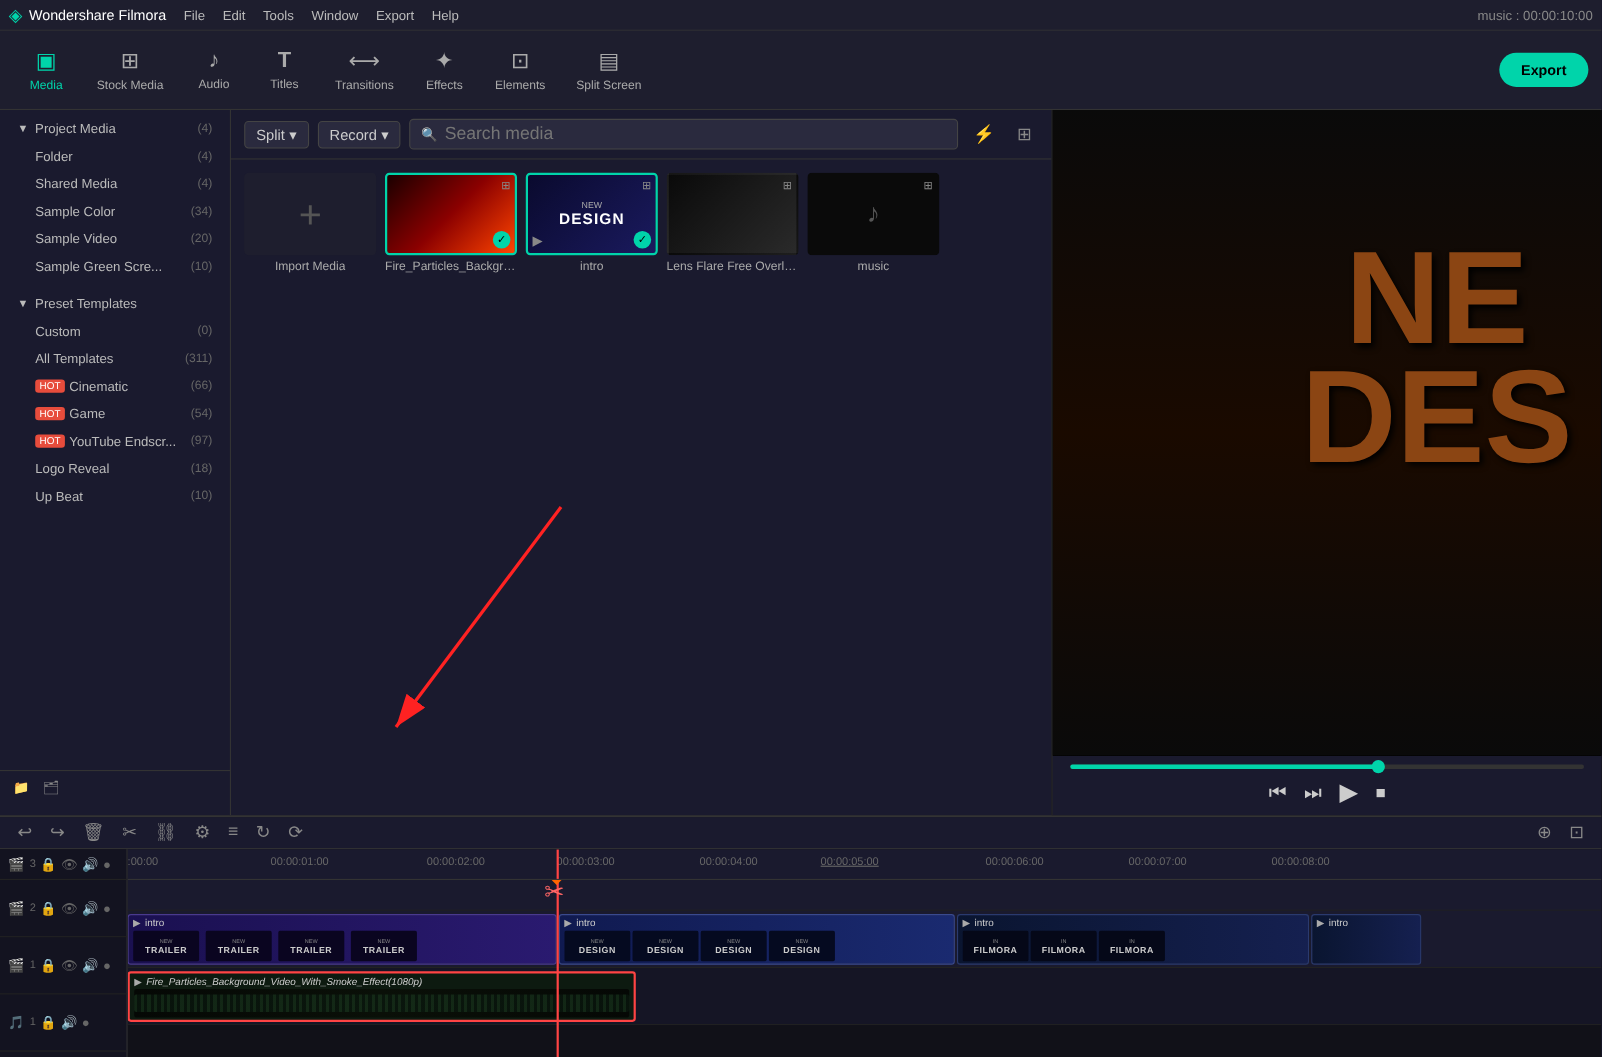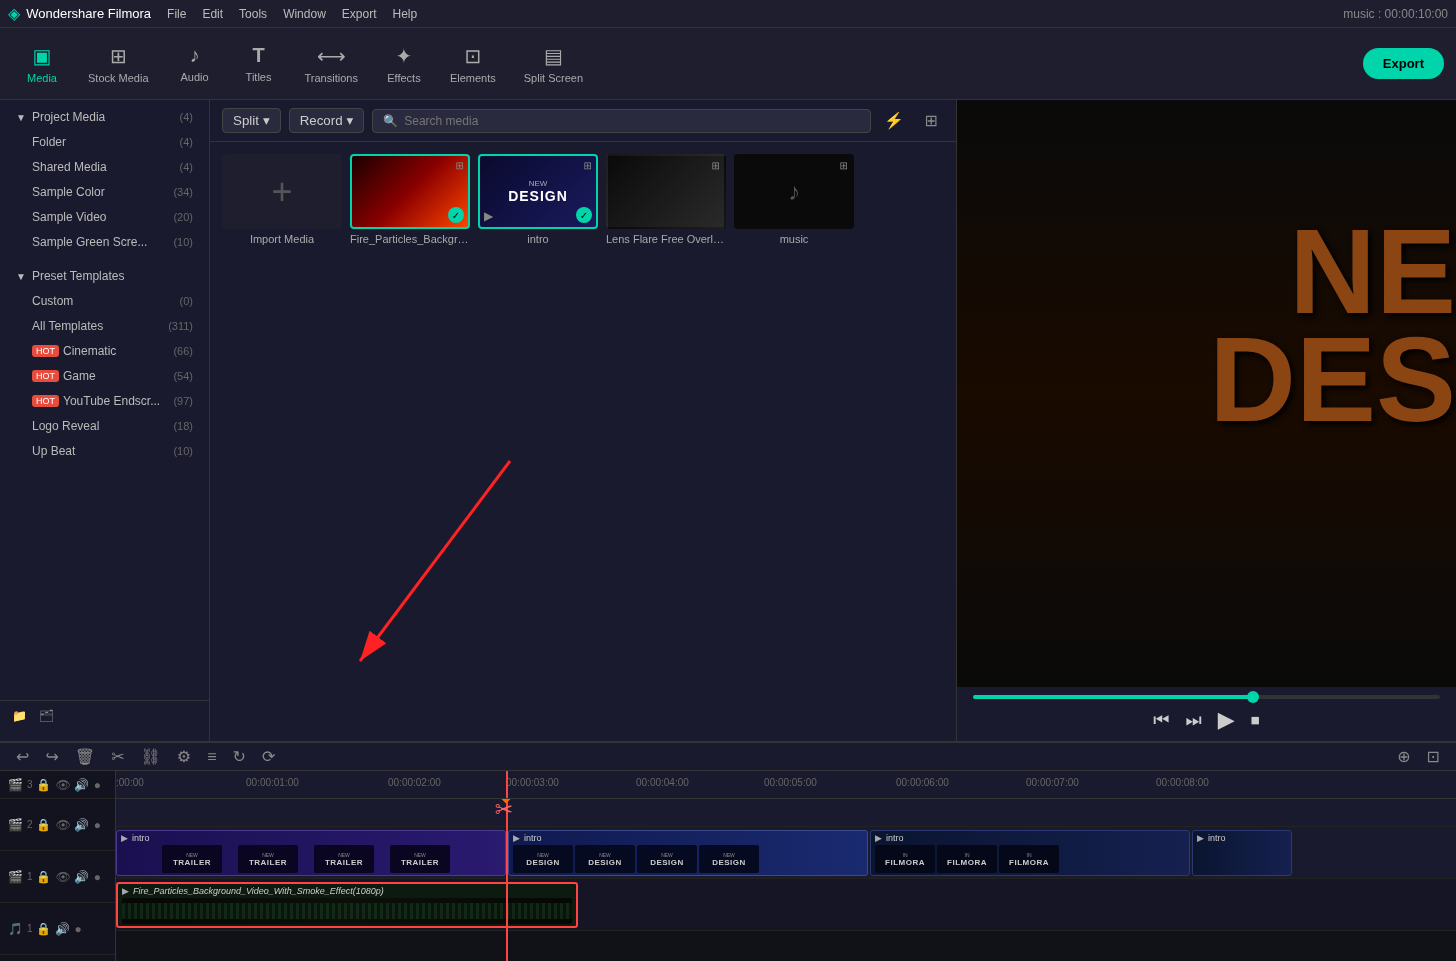--- a/index.html
+++ b/index.html
@@ -32,21 +32,21 @@
     .sidebar-item .badge { margin-left: auto; color: #666; font-size: 11px; }
     .sidebar-item .hot-badge { background: #e74c3c; color: #fff; font-size: 9px; padding: 1px 4px; border-radius: 3px; margin-right: 4px; }
     .sidebar-item.indent { padding-left: 28px; }
 
     
     .media-panel { flex: 1; background: #1a1a2e; display: flex; flex-direction: column; }
     .media-toolbar { display: flex; align-items: center; padding: 8px 12px; gap: 8px; border-bottom: 1px solid #333; }
     .import-btn { background: #2a2a3e; color: #ccc; border: 1px solid #444; padding: 4px 10px; border-radius: 4px; cursor: pointer; display: flex; align-items: center; gap: 4px; }
     .record-btn { background: #2a2a3e; color: #ccc; border: 1px solid #444; padding: 4px 10px; border-radius: 4px; cursor: pointer; display: flex; align-items: center; gap: 4px; }
     .search-bar { flex: 1; background: #2a2a3e; border: 1px solid #444; border-radius: 4px; padding: 4px 10px; color: #ccc; display: flex; align-items: center; gap: 6px; }
-    .search-bar input { background: transparent; border: none; outline: none; color: #ccc; flex: 1; font-size: 12px; }
+    .search-bar input { background: transparent; border: none; outline: none; color: #ccc; flex: 1; font-size: 16px; }
     .filter-btn { background: transparent; border: none; color: #888; cursor: pointer; font-size: 16px; padding: 2px 6px; }
     .grid-btn { background: transparent; border: none; color: #888; cursor: pointer; font-size: 16px; padding: 2px 6px; }
 
     
     .media-grid { display: flex; flex-wrap: wrap; padding: 12px; gap: 8px; overflow-y: auto; flex: 1; }
     .media-item { display: flex; flex-direction: column; align-items: center; cursor: pointer; }
     .media-thumb { width: 120px; height: 75px; background: #0a0a0a; border-radius: 4px; position: relative; overflow: hidden; border: 2px solid transparent; }
     .media-thumb.selected { border-color: #00d4aa; }
     .media-thumb .check { position: absolute; bottom: 4px; right: 4px; background: #00d4aa; color: #000; width: 16px; height: 16px; border-radius: 50%; display: flex; align-items: center; justify-content: center; font-size: 10px; }
     .media-thumb .corner { position: absolute; top: 4px; right: 4px; color: #888; font-size: 10px; }
@@ -293,21 +293,21 @@
       </svg>
     </div>
   </div>
 
   <div class="preview-panel">
     <div class="preview-video">
       <div style="position:relative;width:100%;height:100%;background:#000;overflow:hidden;">
 
         <div style="position:absolute;inset:0;background:linear-gradient(180deg,#0a0a0a 0%,#1a0a00 50%,#0a0a0a 100%);"></div>
 
-        <div style="position:absolute;top:20%;right:0;left:40%;display:flex;flex-direction:column;align-items:flex-end;">
+        <div style="position:absolute;top:20%;right:0;left:40%;display:flex;flex-direction:column;align-items:center;">
           <div style="font-size:120px;font-weight:900;color:#8b4513;font-family:Impact,Arial;line-height:0.9;text-shadow:3px 3px 6px #000;">NE</div>
           <div style="font-size:120px;font-weight:900;color:#8b4513;font-family:Impact,Arial;line-height:0.9;text-shadow:3px 3px 6px #000;">DES</div>
         </div>
       </div>
     </div>
     <div class="preview-controls">
       <div class="progress-bar-container">
         <div class="progress-bar-fill"></div>
         <div class="progress-dot"></div>
       </div>
@@ -380,21 +380,21 @@
     </div>
 
     <div class="timeline-main">
 
       <div class="timeline-ruler">
         <span class="ruler-mark" style="left:0px;">:00:00</span>
         <span class="ruler-mark" style="left:130px;">00:00:01:00</span>
         <span class="ruler-mark" style="left:260px;padding-left:12px;">00:00:02:00</span>
         <span class="ruler-mark" style="left:390px;">00:00:03:00</span>
         <span class="ruler-mark" style="left:520px;">00:00:04:00</span>
-        <span class="ruler-mark" style="left:648px;">00:00:05:00</span>
+        <span class="ruler-mark" style="left:630px;text-decoration:underline;">00:00:05:00</span>
         <span class="ruler-mark" style="left:780px;">00:00:06:00</span>
         <span class="ruler-mark" style="left:910px;">00:00:07:00</span>
         <span class="ruler-mark" style="left:1040px;">00:00:08:00</span>
 
         <div style="position:absolute;left:390px;top:0;width:2px;height:100%;background:#ff4444;z-index:10;"></div>
       </div>
 
       <div class="timeline-tracks-area">
 
         <div class="timeline-cursor-line" style="left:390px;">
@@ -405,21 +405,21 @@
 
         <div style="height:28px;background:#1a1a2e;border-bottom:1px solid #222;position:relative;"></div>
 
         <div style="height:52px;background:#1a1a2e;border-bottom:1px solid #222;position:relative;">
 
           <div style="position:absolute;left:0;width:390px;height:46px;top:3px;background:linear-gradient(90deg,#1a1050,#2a1a70);border:1px solid #4a3a8e;border-radius:3px;display:flex;flex-direction:column;padding:2px 4px;overflow:hidden;">
             <div style="display:flex;align-items:center;gap:4px;">
               <span style="color:#aaa;font-size:9px;">▶</span>
               <span style="color:#ccc;font-size:9px;">intro</span>
             </div>
-            <div style="display:flex;gap:16px;margin-top:2px;overflow:hidden;margin-left:41px;">
+            <div style="display:flex;gap:6px;margin-top:2px;overflow:hidden;">
               <div style="background:#0a0520;width:60px;height:28px;border-radius:2px;display:flex;align-items:center;justify-content:center;">
                 <div style="text-align:center;">
                     <div style="font-size:5px;color:#888;">NEW</div>
                     <div style="font-size:8px;color:#ccc;font-weight:bold;letter-spacing:0.5px;">TRAILER</div>
                   </div>
               </div>
               <div style="background:#0a0520;width:60px;height:28px;border-radius:2px;display:flex;align-items:center;justify-content:center;">
                 <div style="text-align:center;">
                     <div style="font-size:5px;color:#888;">NEW</div>
                     <div style="font-size:8px;color:#ccc;font-weight:bold;letter-spacing:0.5px;">TRAILER</div>

